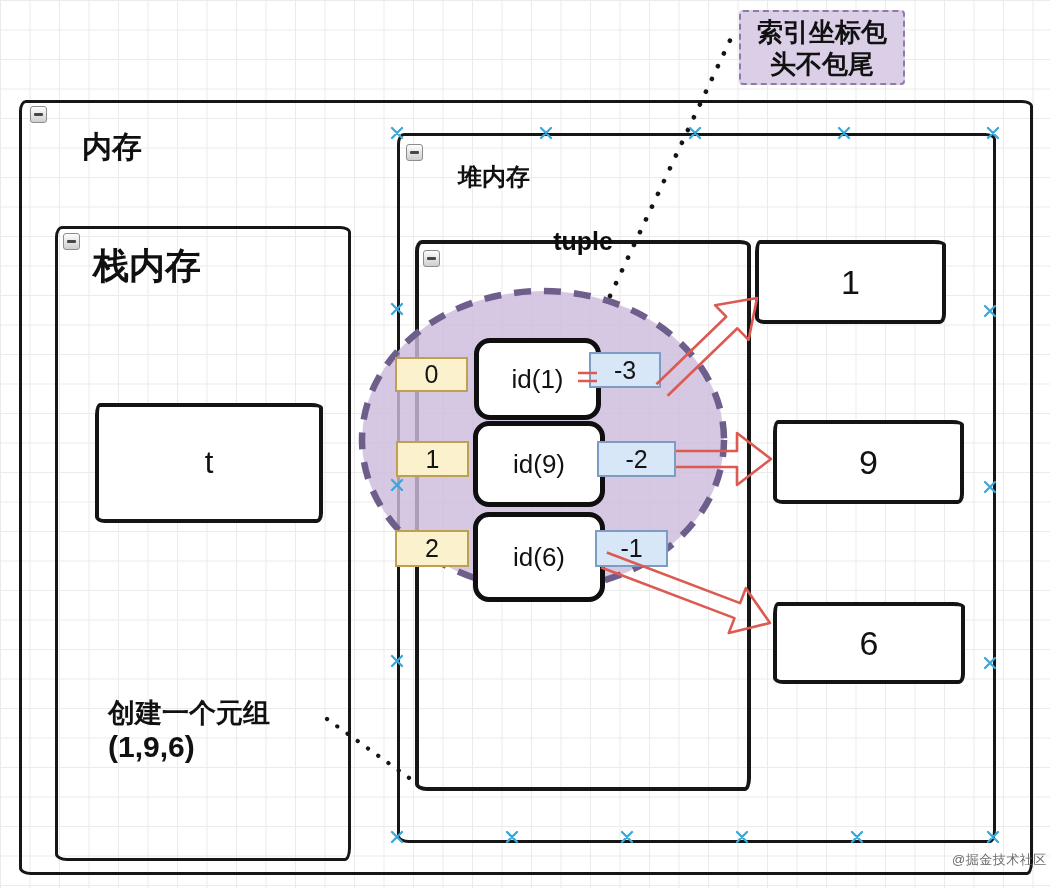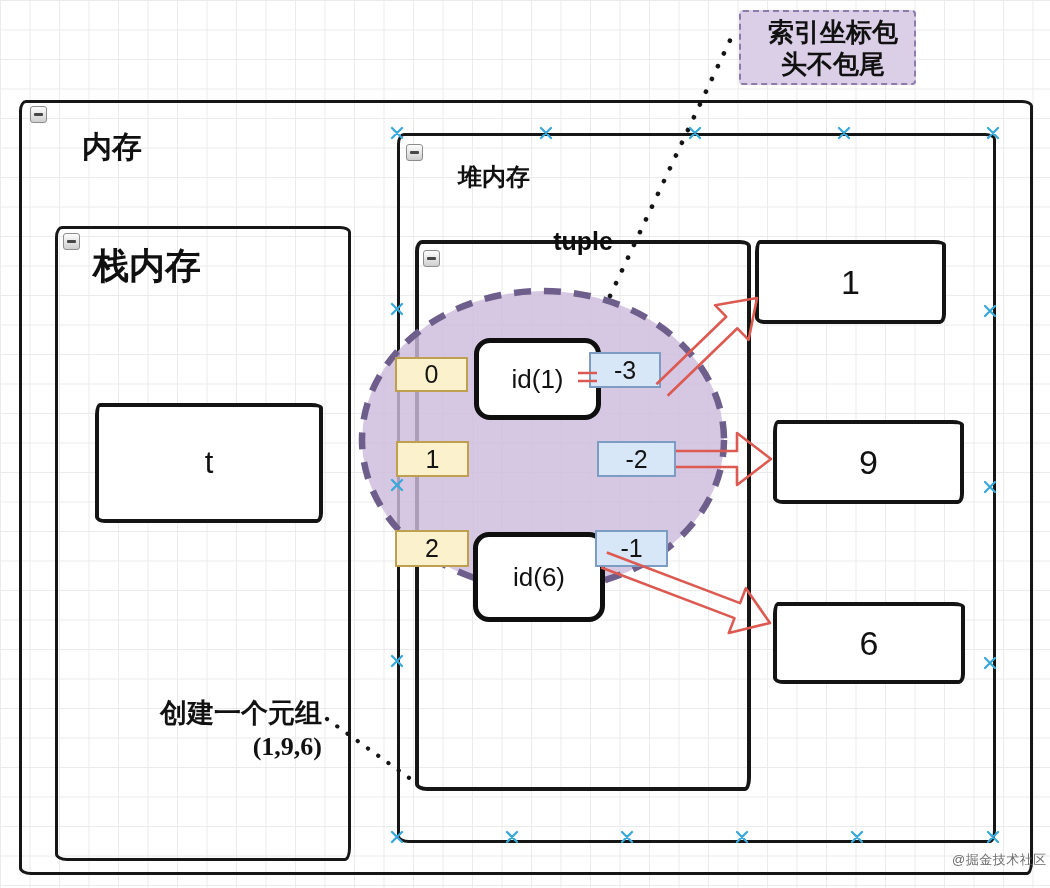--- a/index.html
+++ b/index.html
@@ -43,27 +43,27 @@
   .badge.yellow{background:#fbf1cd;border:2px solid #bfa051;}
   .badge.blue{background:#d8e7f7;border:2px solid #7d9cc4;}
   .tuple-label{
     position:absolute;left:50%;top:0;transform:translate(-50%,-58%);
     font-weight:700;font-size:25px;color:#0d0d0d;z-index:4;
   }
   .note{
     position:absolute;left:739px;top:10px;width:162px;height:71px;
     background:#dbcfe8;border:2px dashed #8d7cab;border-radius:4px;
     display:flex;flex-direction:column;align-items:center;justify-content:center;
-    font-size:26px;line-height:32px;font-weight:600;z-index:9;padding-left:11px;
+    font-size:26px;line-height:32px;font-weight:600;z-index:9;
   }
   .caption{
-    position:absolute;left:108px;top:696px;width:214px;text-align:right;
-    font-size:27px;line-height:34px;font-weight:600;z-index:7;font-family:Liberation Serif, serif;
+    position:absolute;left:108px;top:696px;width:214px;text-align:left;
+    font-size:27px;line-height:34px;font-weight:600;z-index:7;
   }
-  .caption .sub{font-size:26px;font-weight:600;}
+  .caption .sub{font-size:30px;font-weight:600;}
   .watermark{
     position:absolute;left:952px;top:851px;font-size:13px;color:#6d6d6d;
     letter-spacing:.5px;z-index:9;white-space:nowrap;
   }
   svg.layer{position:absolute;left:0;top:0;z-index:30;pointer-events:none;}
   svg.under{position:absolute;left:0;top:0;z-index:3;pointer-events:none;}
 </style>
 </head>
 <body>
 
@@ -108,28 +108,31 @@
   <div class="id-box" style="left:474px;top:338px;width:117px;height:72px;">
     <span>id(1)</span>
   </div>
   <div class="badge blue" style="left:589px;top:352px;width:72px;height:36px;">
     <span>-3</span>
   </div>
 
   <div class="badge yellow" style="left:396px;top:441px;width:73px;height:36px;">
     <span>1</span>
   </div>
+  <div class="id-box" style="left:473px;top:421px;width:122px;height:76px;">
+    <span>id(9)</span>
+  </div>
   <div class="badge blue" style="left:597px;top:441px;width:79px;height:36px;">
     <span>-2</span>
   </div>
 
   <div class="badge yellow" style="left:395px;top:530px;width:74px;height:37px;">
     <span>2</span>
   </div>
-  <div class="id-box" style="left:473px;top:532px;width:122px;height:80px;">
+  <div class="id-box" style="left:473px;top:512px;width:122px;height:80px;">
     <span>id(6)</span>
   </div>
   <div class="badge blue" style="left:595px;top:530px;width:73px;height:37px;">
     <span>-1</span>
   </div>
 
   <div class="value-box" style="left:755px;top:240px;width:183px;height:76px;">
     <span>1</span>
   </div>
   <div class="value-box" style="left:773px;top:420px;width:183px;height:76px;">

